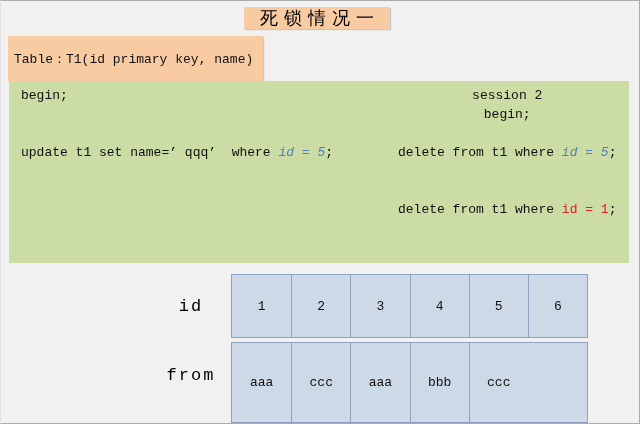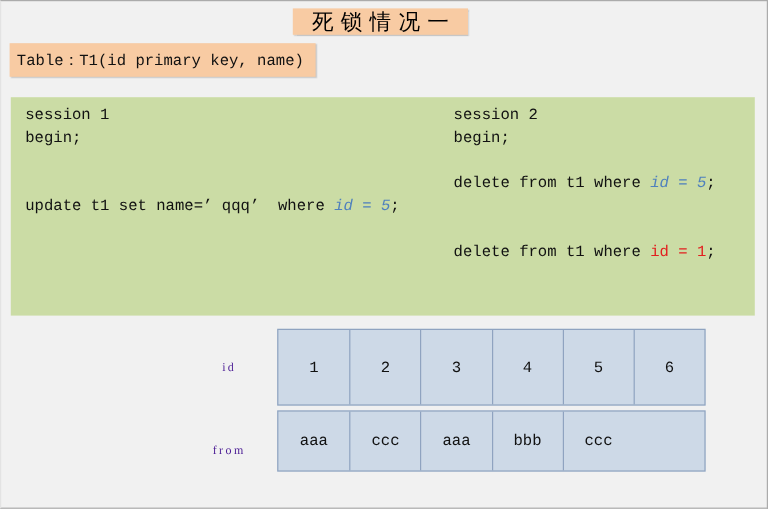--- a/index.html
+++ b/index.html
@@ -27,73 +27,72 @@
   }
   .title-bar{
     position:absolute;left:243px;top:6px;width:146px;height:22px;
     background:var(--highlight-peach);
     display:flex;align-items:center;justify-content:center;
     font-family:"Liberation Serif","DejaVu Serif",serif;
     font-size:18px;color:#000;letter-spacing:6px;text-indent:6px;
     box-shadow:1px 1px 1px rgba(120,120,120,0.35);
   }
   .table-label{
-    position:absolute;left:7px;top:35px;width:255px;height:28px;
+    position:absolute;left:7px;top:35px;width:255px;height:45px;
     background:var(--highlight-peach);
     display:flex;align-items:center;
     padding-left:6px;box-sizing:border-box;
     font-size:13px;color:#111;white-space:pre;
     box-shadow:1px 1px 1px rgba(120,120,120,0.35);
   }
   .green-box{
     position:absolute;left:8px;top:80px;width:620px;height:182px;
     background:var(--panel-green);
   }
   .col{position:absolute;top:5px;}
   .col1{left:12px;}
-  .col2{left:369px;}
+  .col2{left:389px;text-align:center;}
   .code-line{
     height:19px;line-height:19px;
     font-size:13px;color:#111;white-space:pre;
   }
   .seg-red{color:var(--keyword-red);}
   .seg-blue{color:var(--keyword-blue);font-style:italic;}
   .row-label{
     position:absolute;left:150px;width:80px;
     display:flex;align-items:center;justify-content:center;
-    font-size:10px;color:#4c1d95;letter-spacing:2px;font-family:Liberation Serif, serif;
+    font-size:17px;color:#000000;letter-spacing:2px;
   }
   .id-label{top:273px;height:64px;}
   .name-label{top:341px;height:67px;}
   .grid{
     position:absolute;left:230px;width:357px;
     display:grid;grid-template-columns:repeat(6,1fr);
     box-sizing:border-box;
     border:1px solid var(--cell-border);
     background:var(--cell-blue);
   }
   .id-row{top:273px;height:64px;}
-  .name-row{top:341px;height:51px;}
+  .name-row{top:341px;height:81px;}
   .cell{
     border-left:1px solid var(--cell-border);
     display:flex;align-items:center;justify-content:center;
     font-size:13px;color:#111;
   }
   .cell:first-child{border-left:none;}
 </style>
 </head>
 <body>
 
 <div class="slide">
   <div class="title-bar">死锁情况一</div>
   <div class="table-label">Table：T1(id primary key, name)</div>
 
   <div class="green-box">
     <div class="col col1">
-        <div class="code-line"><span>session 1</span></div>
         <div class="code-line"><span>begin;</span></div>
         <div class="code-line"></div>
         <div class="code-line"></div>
         <div class="code-line"><span>update t1 set name=’ qqq’  where </span><span class="seg-blue">id = 5</span><span>;</span></div>
         <div class="code-line"></div>
         <div class="code-line"></div>
       </div>
     <div class="col col2">
         <div class="code-line"><span>session 2</span></div>
         <div class="code-line"><span>begin;</span></div>

